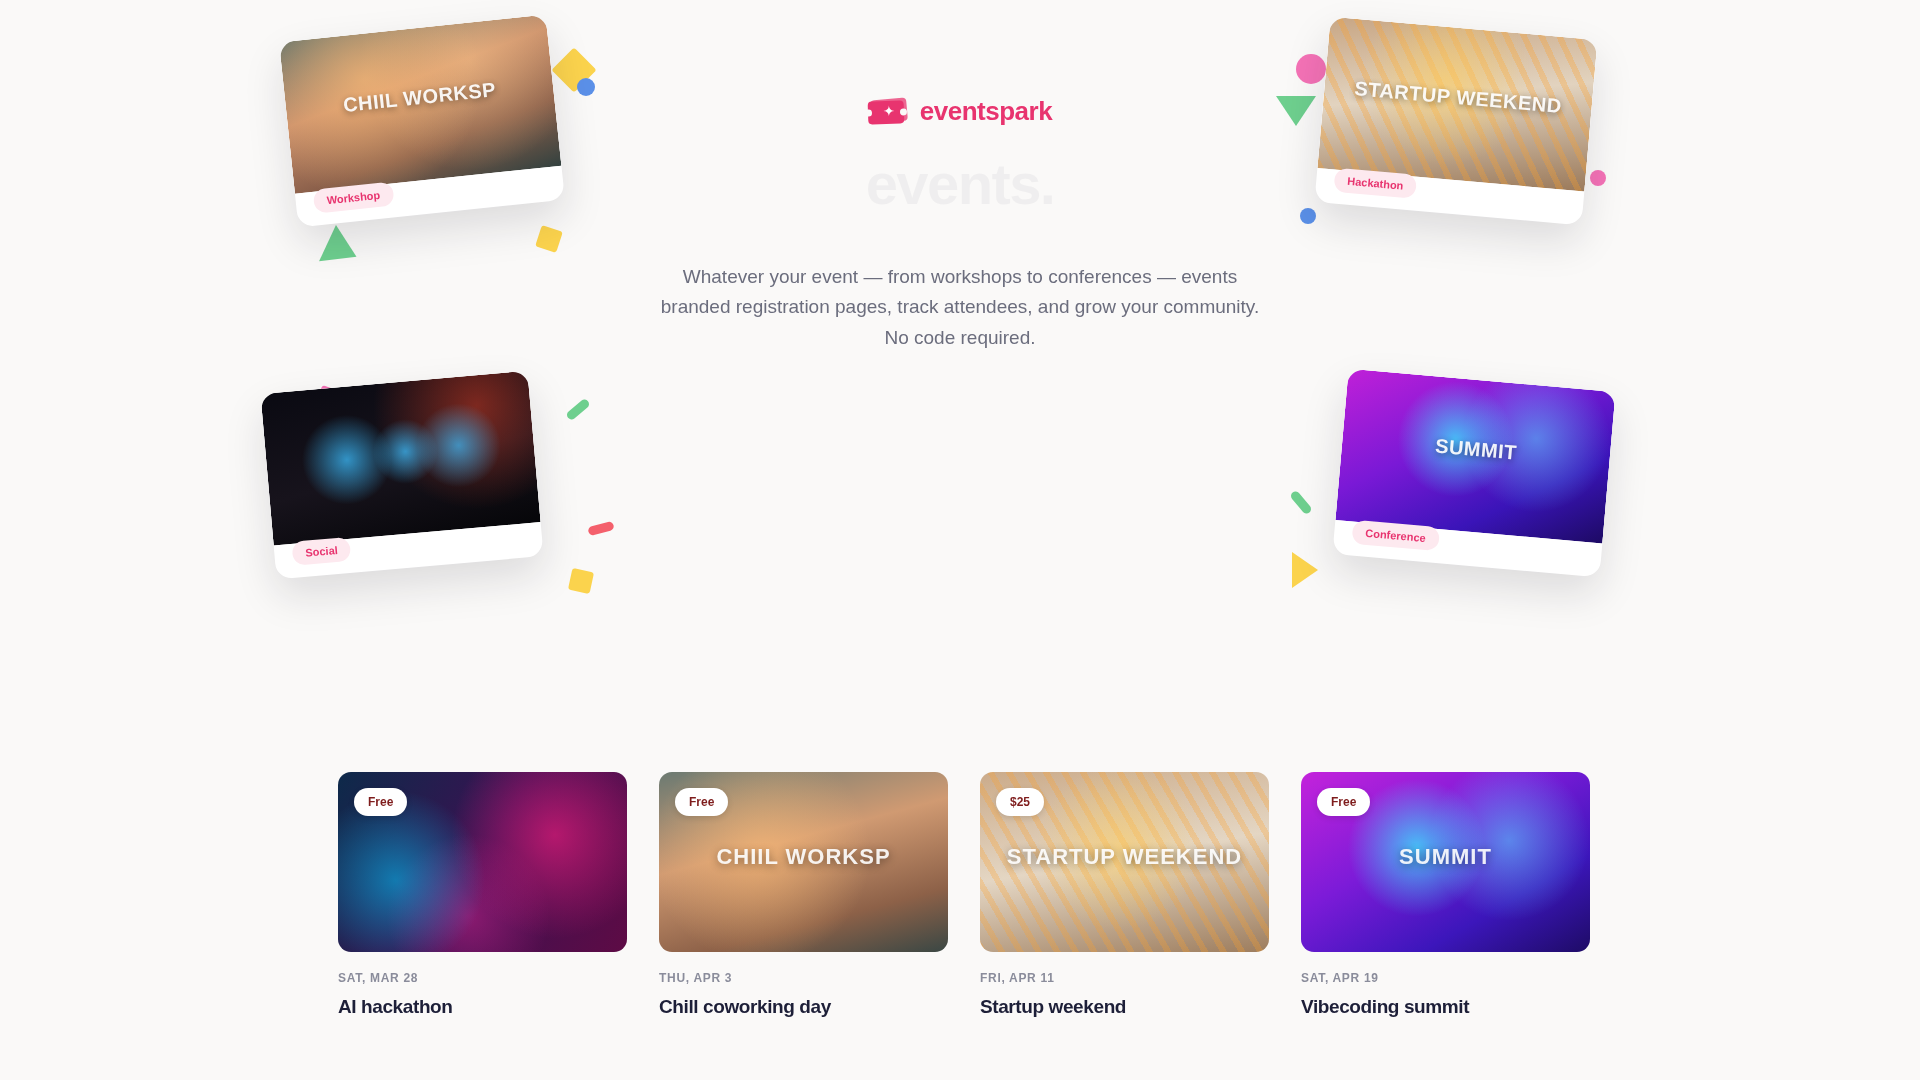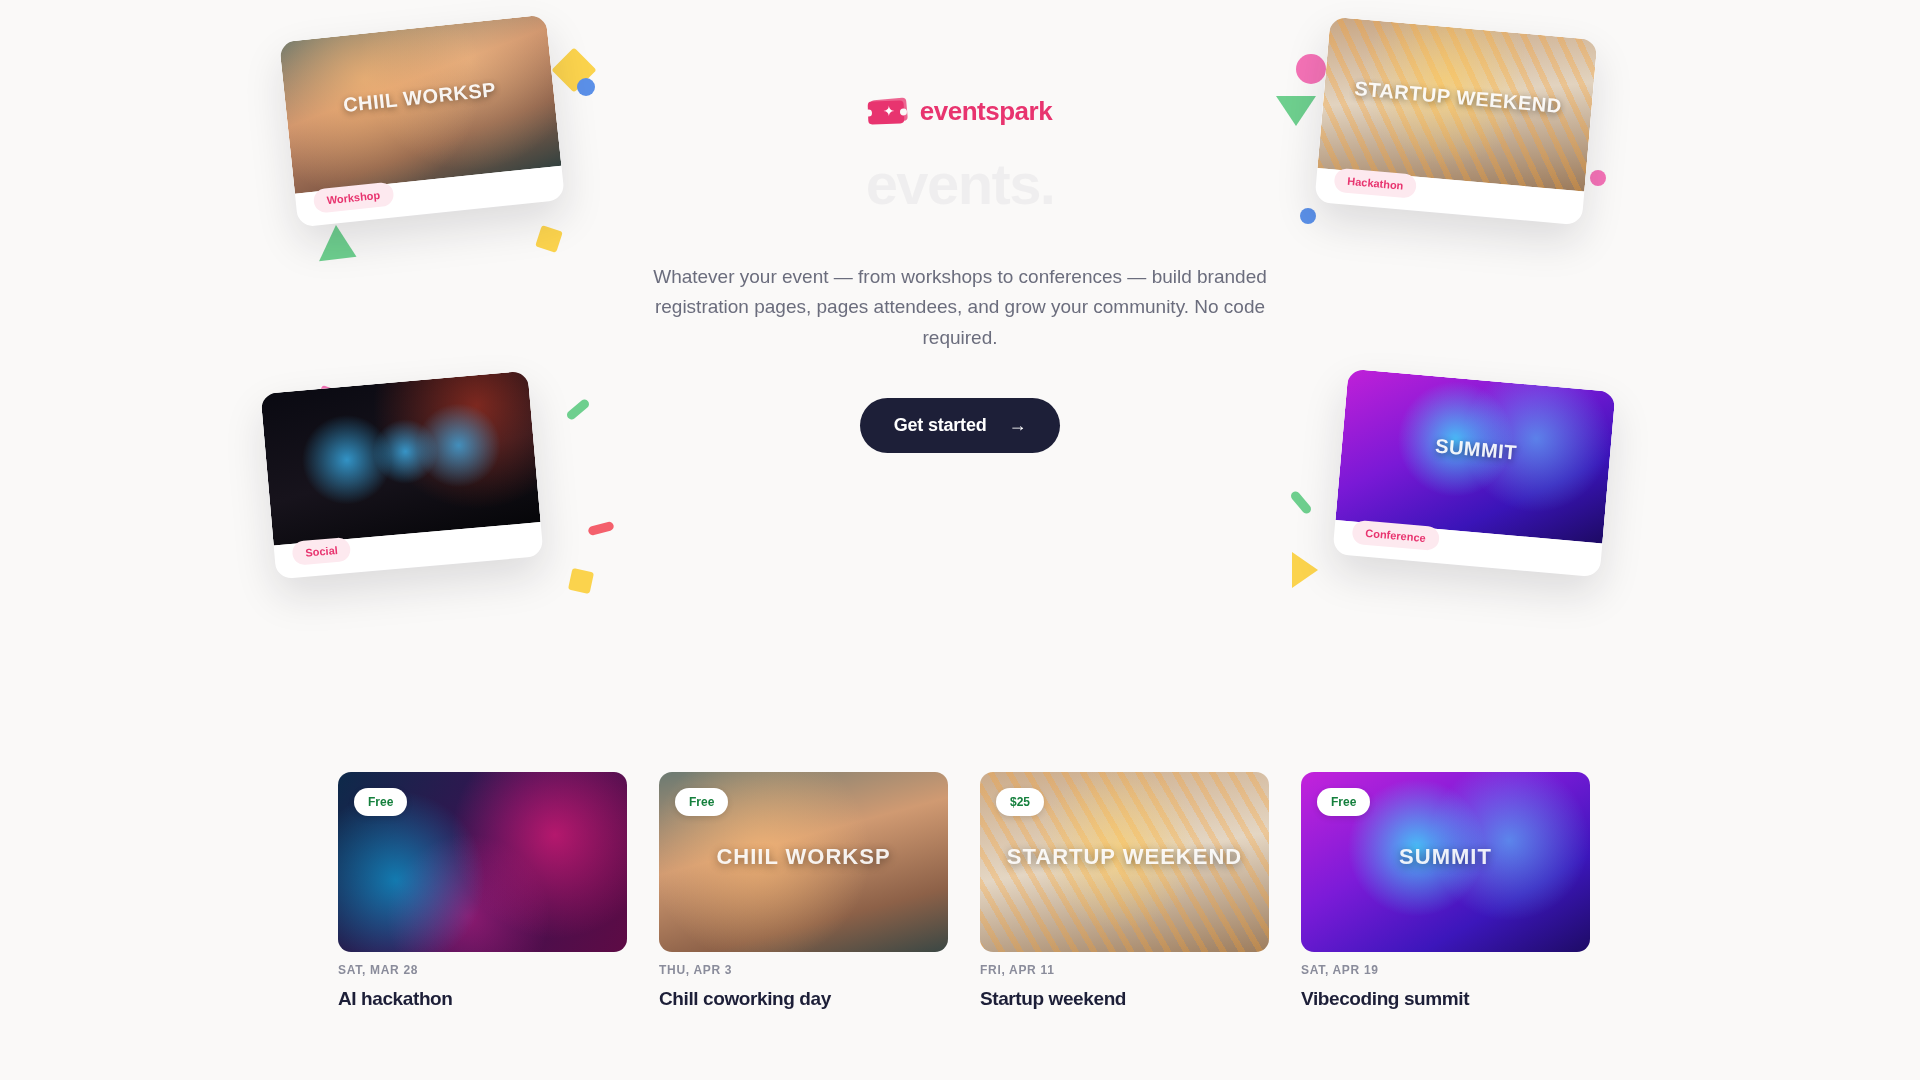--- a/index.html
+++ b/index.html
@@ -136,26 +136,26 @@
   .section-title{
     font-size:30px;font-weight:bold;letter-spacing:-.8px;color:#1d1f38;
     margin-bottom:36px;
   }
   .events-grid{display:flex;gap:32px;}
   .event-card{width:289px;cursor:pointer;}
   .event-thumb{
     width:289px;height:180px;border-radius:13px;position:relative;overflow:hidden;
   }
   .price-badge{
-    position:absolute;left:16px;top:16px;background:#ffffff;color:#15803d;
+    position:absolute;left:16px;top:16px;background:#ffffff;color:#7f1d1d;
     font-size:12px;font-weight:bold;padding:7px 14px;border-radius:14px;
     box-shadow:0 2px 6px rgba(0,0,0,.12);
   }
   .event-date{
-    margin-top:11px;font-size:12px;font-weight:bold;letter-spacing:.7px;
+    margin-top:19px;font-size:12px;font-weight:bold;letter-spacing:.7px;
     color:#8a8c9b;text-transform:uppercase;
   }
   .event-name{
     margin-top:11px;font-size:19px;font-weight:bold;color:#1d1f38;
     letter-spacing:-.4px;
   }
 
   .th-ai{
     background:
       radial-gradient(circle at 20% 60%, rgba(0,200,255,.55), transparent 35%),
@@ -246,28 +246,22 @@
         <span class="t-front"></span>
         <span class="spark">✦</span>
       </span>
       <span class="brand-name">eventspark</span>
     </div>
 
     <h1 class="headline">
       <div class="ln3">events.</div>
     </h1>
 
-    <p class="subhead">Whatever your event — from workshops to conferences — build branded registration pages, pages attendees, and grow your community. No code required.</p>
-
-    <div class="cta-wrap">
-      <button class="cta">
-        <span>Get started</span>
-        <span class="arrow">→</span>
-      </button>
-    </div>
+    <p class="subhead">Whatever your event — from workshops to conferences — events branded registration pages, track attendees, and grow your community. No code required.</p>
+
   </div>
 </div>
 
 <div class="section">
 
   <div class="events-grid">
 
     <div class="event-card">
       <div class="event-thumb th-ai">
         <div class="thumb-text"></div>

